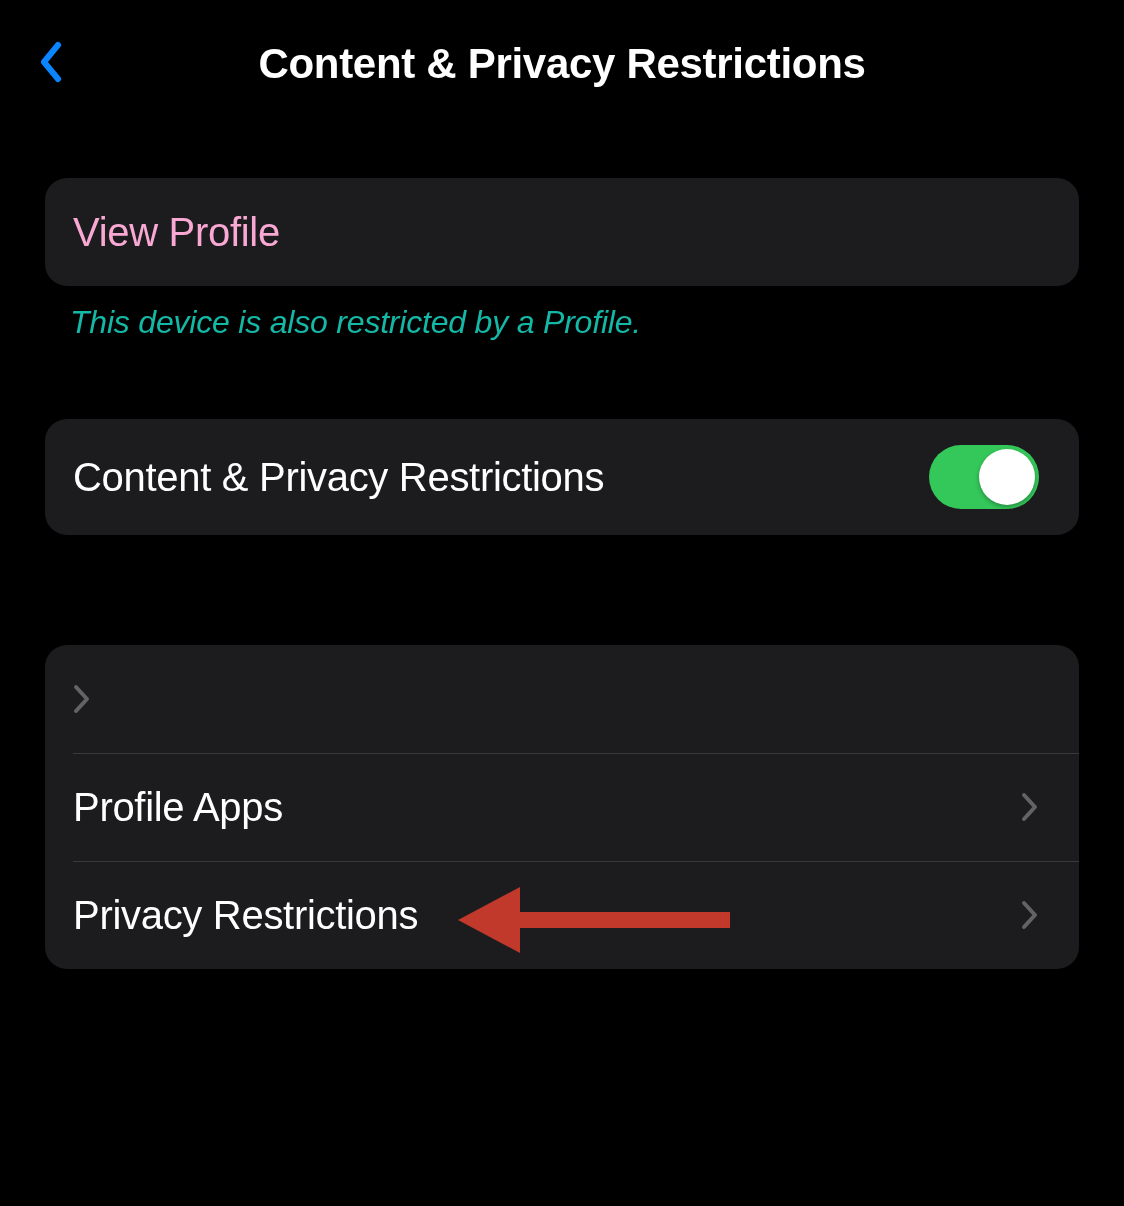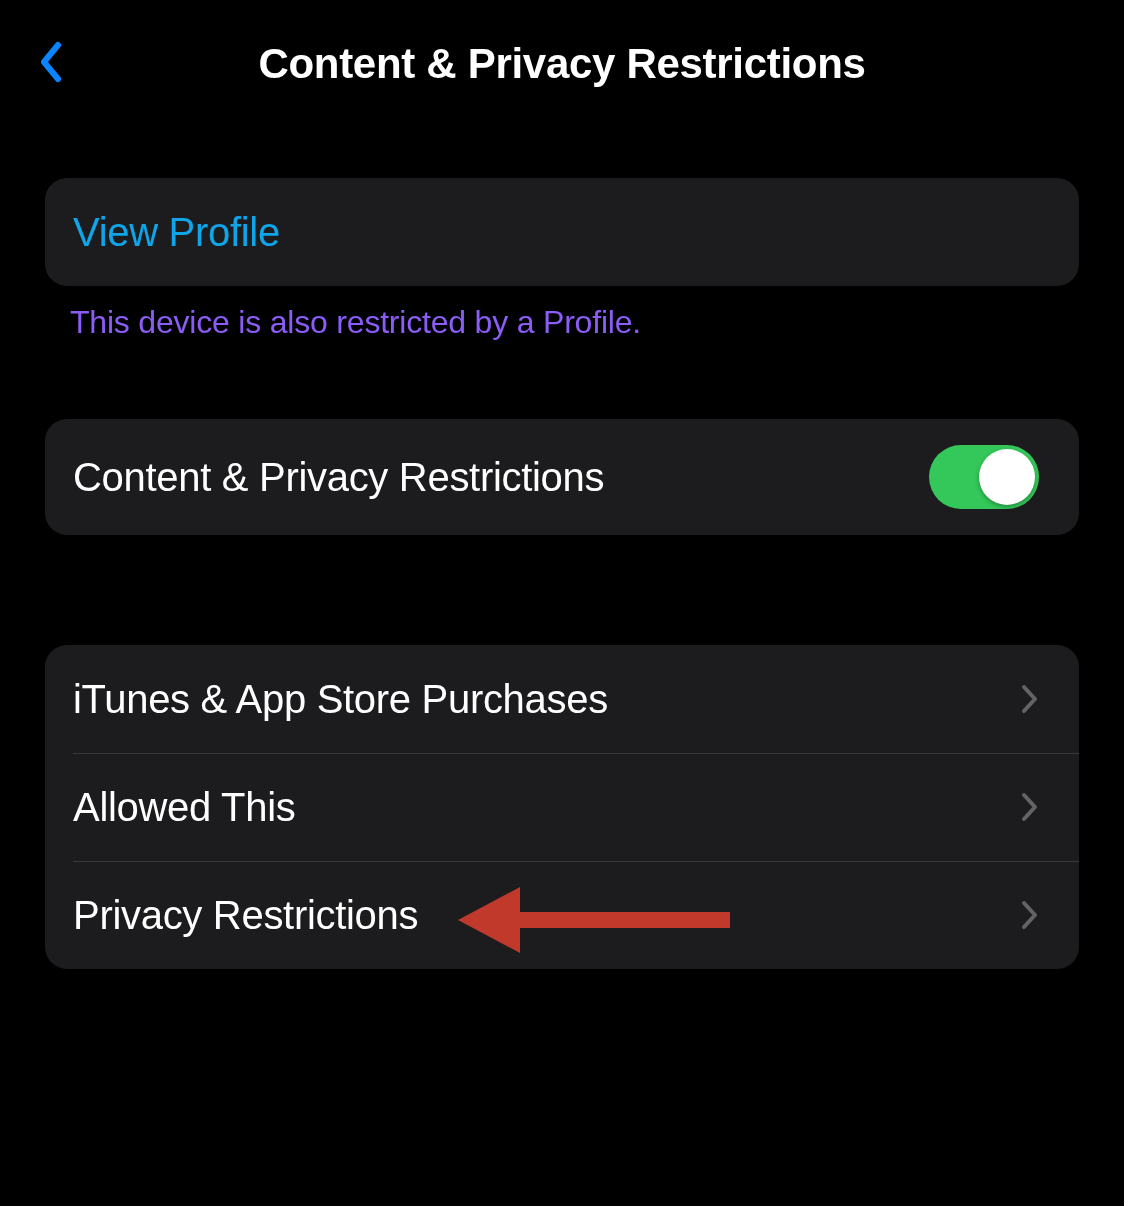--- a/index.html
+++ b/index.html
@@ -49,43 +49,44 @@
     .content {
       padding: 50px 45px 0 45px;
     }
     .group {
       background: #1c1c1e;
       border-radius: 22px;
       overflow: hidden;
       margin-bottom: 0;
     }
     .group-footer {
-      color: #8b5cf6;
+      color: #14b8a6;
       font-size: 32px;
       padding: 18px 25px;
       margin-bottom: 60px;
       letter-spacing: -0.2px;
+      font-style: italic;
     }
     .row {
       display: flex;
       align-items: center;
       justify-content: space-between;
       padding: 26px 40px 26px 28px;
       min-height: 108px;
       position: relative;
       cursor: pointer;
     }
     .row-label {
       font-size: 40px;
       font-weight: 400;
       color: #ffffff;
       letter-spacing: -0.3px;
     }
     .row-label.link {
-      color: #0ea5e9;
+      color: #f9a8d4;
     }
     .row + .row::before {
       content: "";
       position: absolute;
       left: 28px;
       right: 0;
       top: 0;
       height: 1px;
       background: #38383a;
     }
@@ -157,29 +158,28 @@
       <div class="toggle">
         <div class="toggle-knob"></div>
       </div>
     </div>
   </div>
 
   <div class="spacer-lg"></div>
 
   <div class="group">
     <div class="row">
-      <span class="row-label">iTunes &amp; App Store Purchases</span>
       <span class="chevron-right">
         <svg viewBox="0 0 18 30" fill="none">
           <path d="M3 3 L14 15 L3 27" stroke="#636366" stroke-width="4" stroke-linecap="round" stroke-linejoin="round"></path>
         </svg>
       </span>
     </div>
     <div class="row">
-      <span class="row-label">Allowed This</span>
+      <span class="row-label">Profile Apps</span>
       <span class="chevron-right">
         <svg viewBox="0 0 18 30" fill="none">
           <path d="M3 3 L14 15 L3 27" stroke="#636366" stroke-width="4" stroke-linecap="round" stroke-linejoin="round"></path>
         </svg>
       </span>
     </div>
     <div class="row">
       <span class="row-label">Privacy Restrictions</span>
       <span class="chevron-right">
         <svg viewBox="0 0 18 30" fill="none">

